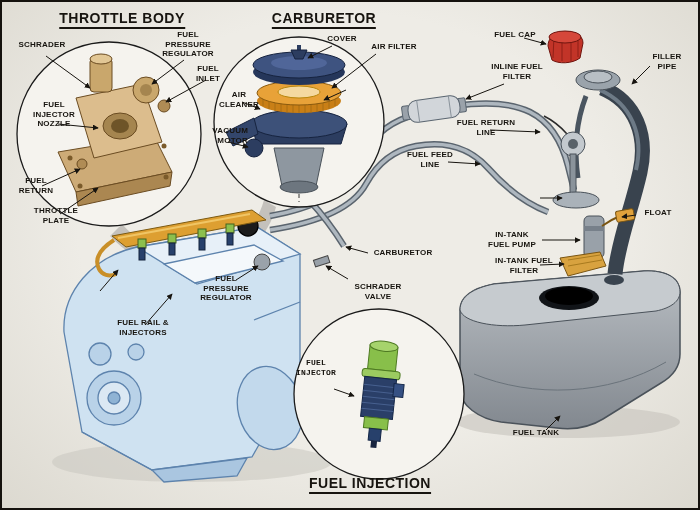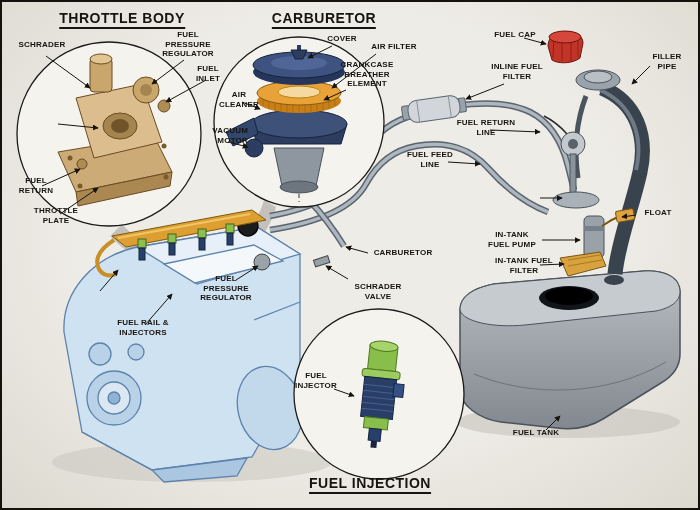--- a/index.html
+++ b/index.html
@@ -224,35 +224,35 @@
   </g>
 </svg>
 
 <div class="lbl-title" style="left:120px; top:8px;">THROTTLE BODY</div>
 <div class="lbl-title" style="left:322px; top:8px;">CARBURETOR</div>
 <div class="lbl-title" style="left:368px; top:473px;">FUEL INJECTION</div>
 
 <div class="lbl" style="left:12px; top:38px; width:56px;">SCHRADER</div>
 <div class="lbl" style="left:158px; top:28px; width:56px;">FUEL PRESSURE REGULATOR</div>
 <div class="lbl" style="left:186px; top:62px; width:40px;">FUEL INLET</div>
+<div class="lbl" style="left:26px; top:98px; width:52px;">FUEL INJECTOR NOZZLE</div>
 <div class="lbl" style="left:12px; top:174px; width:44px;">FUEL RETURN</div>
 <div class="lbl" style="left:28px; top:204px; width:52px;">THROTTLE PLATE</div>
 <div class="lbl" style="left:318px; top:32px; width:44px;">COVER</div>
 <div class="lbl" style="left:362px; top:40px; width:60px;">AIR FILTER</div>
-<div class="lbl" style="left:334px; top:58px; width:62px;">CRANKCASE BREATHER ELEMENT</div>
 <div class="lbl" style="left:214px; top:88px; width:46px;">AIR CLEANER</div>
 <div class="lbl" style="left:198px; top:124px; width:48px;text-align:right;">VACUUM MOTOR</div>
 <div class="lbl" style="left:486px; top:28px; width:54px;">FUEL CAP</div>
 <div class="lbl" style="left:644px; top:50px; width:42px;">FILLER PIPE</div>
 <div class="lbl" style="left:484px; top:60px; width:62px;">INLINE FUEL FILTER</div>
 <div class="lbl" style="left:452px; top:116px; width:64px;">FUEL RETURN LINE</div>
 <div class="lbl" style="left:400px; top:148px; width:56px;">FUEL FEED LINE</div>
 <div class="lbl" style="left:636px; top:206px; width:40px;">FLOAT</div>
 <div class="lbl" style="left:482px; top:228px; width:56px;">IN-TANK FUEL PUMP</div>
 <div class="lbl" style="left:476px; top:254px; width:60px;margin-left:16px;">IN-TANK FUEL FILTER</div>
 <div class="lbl" style="left:368px; top:246px; width:66px;">CARBURETOR</div>
 <div class="lbl" style="left:348px; top:268px; width:56px;margin-top:12px;">SCHRADER VALVE</div>
 <div class="lbl" style="left:196px; top:272px; width:56px;">FUEL PRESSURE REGULATOR</div>
 <div class="lbl" style="left:112px; top:316px; width:58px;">FUEL RAIL &amp; INJECTORS</div>
-<div class="lbl" style="left:288px; top:369px; width:52px;">FUEL INJECTOR</div>
+<div class="lbl" style="left:288px; top:356px; width:52px;font-family:Liberation Mono, monospace;">FUEL INJECTOR</div>
 <div class="lbl" style="left:502px; top:426px; width:64px;">FUEL TANK</div>
 
 </div>
 
 </body></html>

